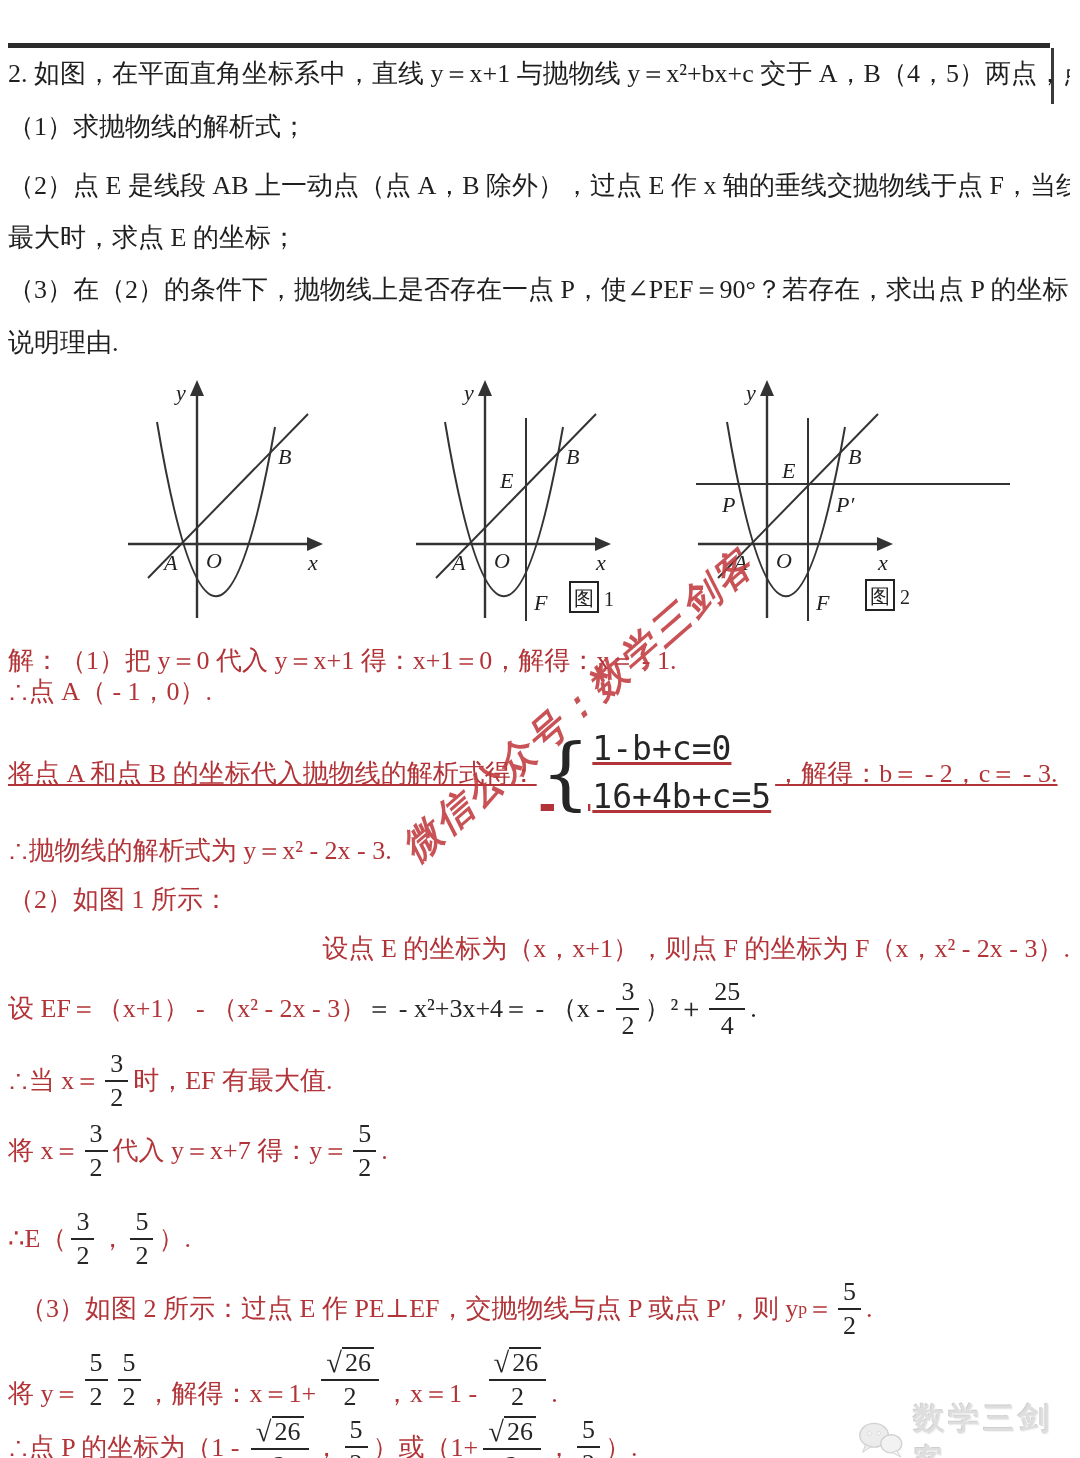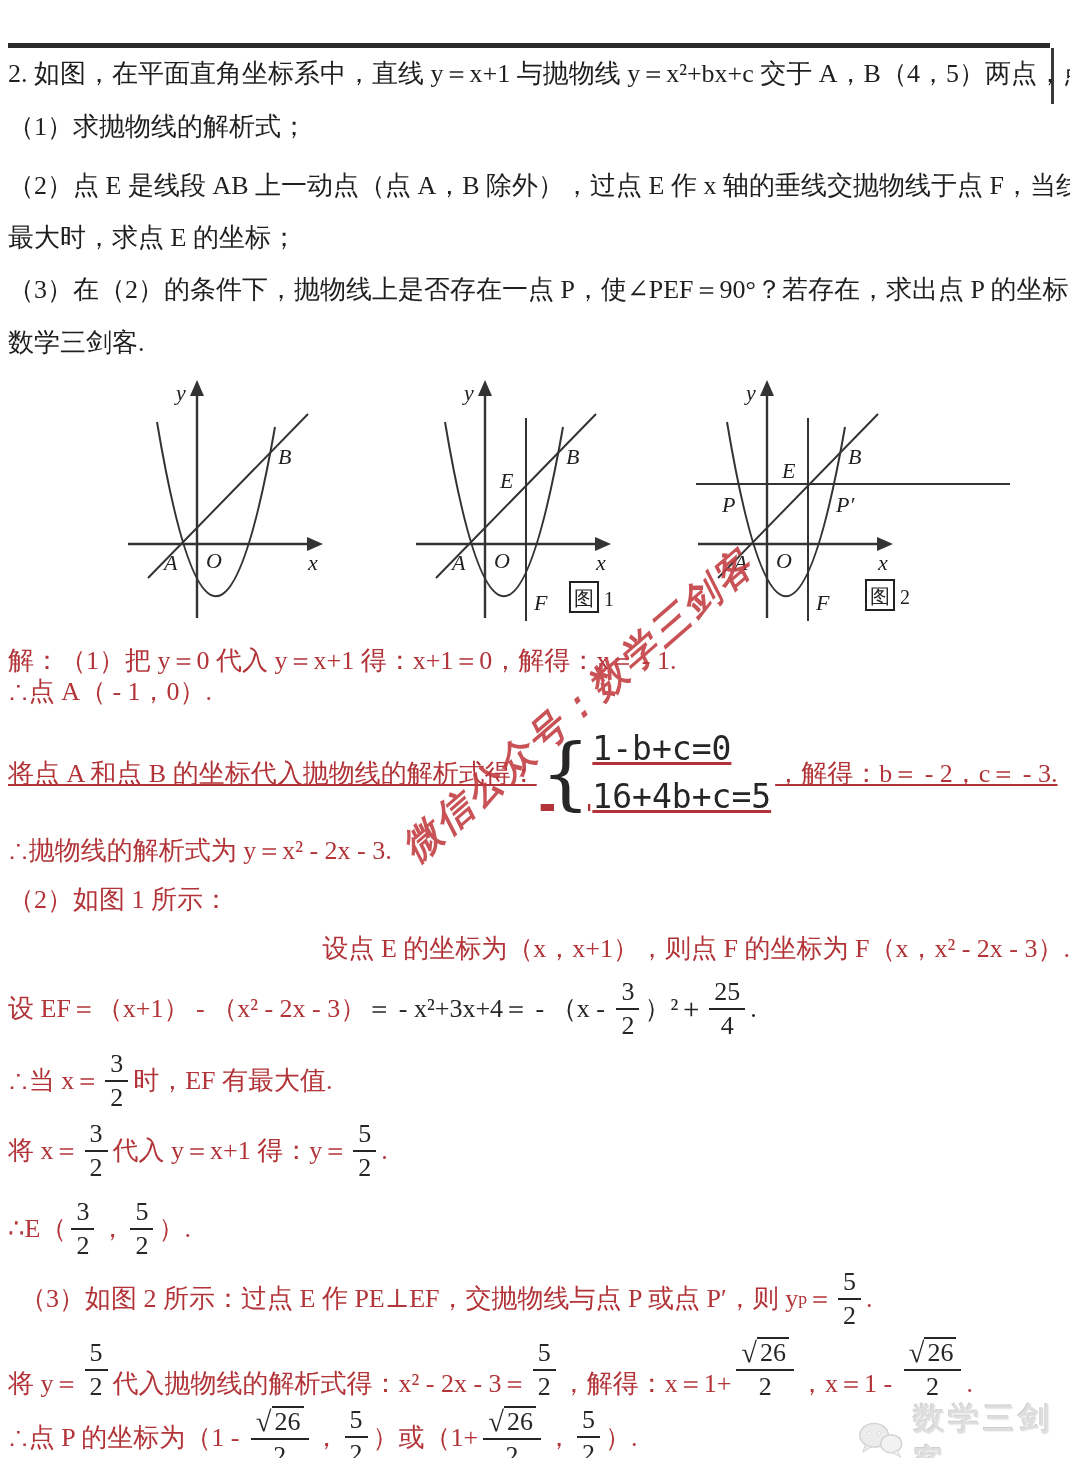--- a/index.html
+++ b/index.html
@@ -42,21 +42,21 @@
   .sys{display:inline-flex;align-items:center;color:#262626;margin:0 4px;}
   .sys .brace{font-size:78px;line-height:.85;font-weight:400;color:#262626;
               font-family:"DejaVu Serif",serif;}
   .sys .eqs{display:flex;flex-direction:column;font-family:"DejaVu Sans Mono",monospace;
             font-size:33px;line-height:1.45;margin-left:2px;}
   sub.vsub{font-size:.68em;}
 
   
   .m-l1{} .m-l2{margin-bottom:18px;} .m-l3{margin-bottom:14px;text-decoration:underline;}
   .m-l4{margin-bottom:18px;} .m-l5{margin-bottom:18px;} .m-l6{margin-bottom:14px;justify-content:flex-end;}
-  .m-l7{margin-bottom:12px;} .m-l8{margin-bottom:10px;} .m-l9{margin-bottom:18px;align-items:center;}
+  .m-l7{margin-bottom:12px;} .m-l8{margin-bottom:10px;} .m-l9{margin-bottom:28px;align-items:center;}
   .m-l10{margin-bottom:10px;} .m-l11{margin-bottom:8px;margin-left:12px;} .m-l12{margin-bottom:6px;align-items:flex-end;}
 
   
   .watermark{
     position:absolute;left:408px;top:828px;white-space:nowrap;
     transform:rotate(-41deg);transform-origin:0 50%;
     font-size:38px;font-weight:bold;font-style:italic;letter-spacing:3px;
     color:#c23b3f;opacity:.88;pointer-events:none;
   }
   
@@ -74,21 +74,21 @@
 
   <div class="top-rule"></div>
   <div class="right-tick"></div>
 
   <div class="problem">
     <p class="p-intro">2. 如图，在平面直角坐标系中，直线 y＝x+1 与抛物线 y＝x²+bx+c 交于 A，B（4，5）两点，点 A 在 x 轴上.</p>
     <p class="p-q1">（1）求抛物线的解析式；</p>
     <p class="p-q2a">（2）点 E 是线段 AB 上一动点（点 A，B 除外），过点 E 作 x 轴的垂线交抛物线于点 F，当线段 EF 的长度</p>
     <p class="p-q2b">最大时，求点 E 的坐标；</p>
     <p class="p-q3a">（3）在（2）的条件下，抛物线上是否存在一点 P，使∠PEF＝90°？若存在，求出点 P 的坐标；若不存在，</p>
-    <p>数学三剑客.</p>
+    <p>说明理由.</p>
   </div>
 
   <div class="fig fig-1">
     <svg viewBox="0 0 330 252">
       <g stroke-width="2.4">
         <line x1="77" y1="246" x2="77" y2="18"></line>
         <polygon points="77,8 70,24 84,24" fill="#333" stroke="none"></polygon>
         <line x1="8" y1="172" x2="192" y2="172"></line>
         <polygon points="203,172 187,165 187,179" fill="#333" stroke="none"></polygon>
       </g>
@@ -216,21 +216,21 @@
       </span>
       <span>时，EF 有最大值.</span>
     </div>
 
     <div class="sline m-l9">
       <span>将 x＝</span>
       <span class="frac blk">
         <span class="fn">3</span>
         <span class="fd">2</span>
       </span>
-      <span>代入 y＝x+1 得：y＝</span>
+      <span>代入 y＝x+7 得：y＝</span>
       <span class="frac blk">
         <span class="fn">5</span>
         <span class="fd">2</span>
       </span>
       <span>.</span>
     </div>
 
     <div class="sline m-l10">
       <span>∴E（</span>
       <span class="frac blk">
@@ -253,21 +253,20 @@
       </span>
       <span>.</span>
     </div>
 
     <div class="sline m-l12">
       <span>将 y＝</span>
       <span class="frac blk">
         <span class="fn">5</span>
         <span class="fd">2</span>
       </span>
-      <span>代入抛物线的解析式得：x² - 2x - 3＝</span>
       <span class="frac blk">
         <span class="fn">5</span>
         <span class="fd">2</span>
       </span>
       <span>，解得：x＝1+</span>
       <span class="frac blk">
         <span class="fn"><span class="rsign">√</span><span class="rbar">26</span></span>
         <span class="fd">2</span>
       </span>
       <span>，x＝1 - </span>

